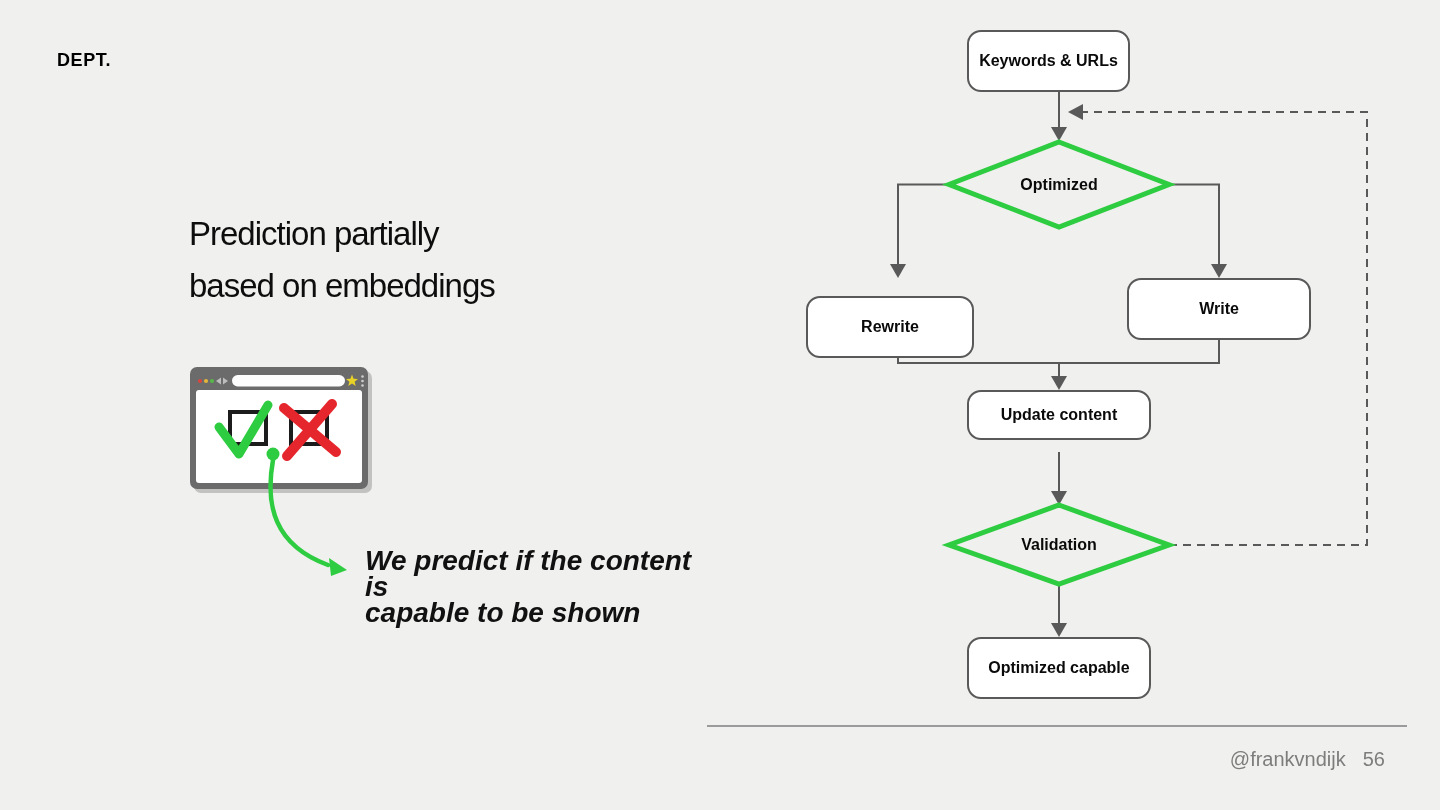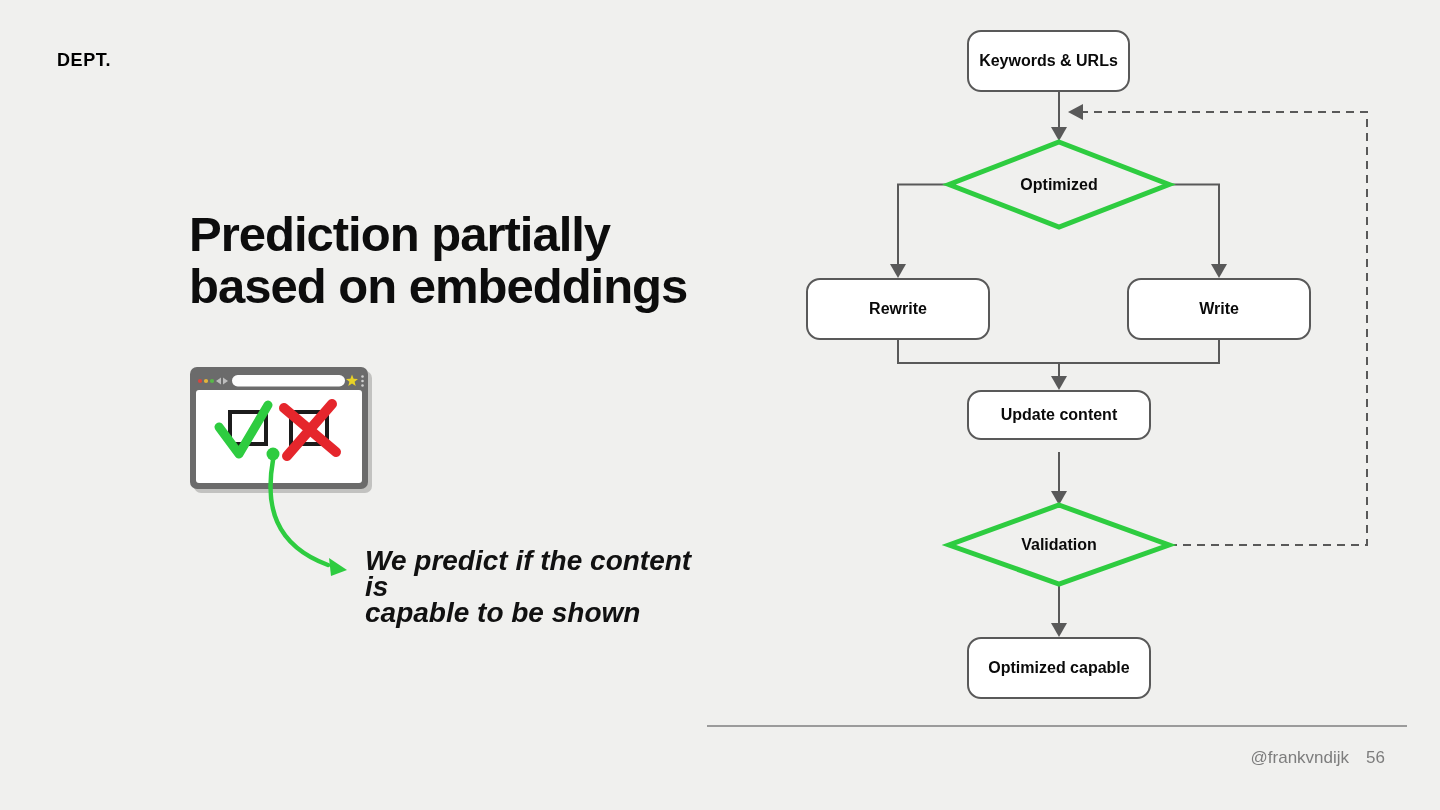--- a/index.html
+++ b/index.html
@@ -8,47 +8,47 @@
     background:#f0f0ee;
     font-family:"Liberation Sans", sans-serif;
     color:#0f0f0f;
   }
   .abs{position:absolute;}
   .logo{
     left:57px;top:50px;font-size:18px;font-weight:800;letter-spacing:.6px;color:#000;
   }
   .title{
     left:189px;top:208px;width:560px;
-    font-size:49px;font-weight:700;letter-spacing:-1px;line-height:52px;color:#0d0d0d;
+    font-size:33px;font-weight:400;letter-spacing:-1px;line-height:52px;color:#0d0d0d;
   }
   .caption{
     left:365px;top:548px;width:340px;
     font-size:28px;font-weight:700;font-style:italic;line-height:26px;color:#111;
   }
   svg.canvas{left:0;top:0;width:1440px;height:810px;}
   .node{
     box-sizing:border-box;
     background:#ffffff;border:2px solid #595959;border-radius:14px;
     display:flex;align-items:center;justify-content:center;
     font-size:16px;font-weight:700;color:#0a0a0a;
   }
   .node-keywords {left:967px; top:30px;  width:163px;height:62px;}
-  .node-rewrite  {left:806px; top:278px; width:184px;height:62px;text-align:right;}
+  .node-rewrite  {left:806px; top:296px; width:168px;height:62px;text-align:right;}
   .node-write    {left:1127px;top:278px; width:184px;height:62px;}
   .node-update   {left:967px; top:390px; width:184px;height:50px;}
   .node-optimized{left:967px; top:637px; width:184px;height:62px;}
   .diamond-label{
     width:220px;text-align:center;
     font-size:16px;font-weight:700;color:#0a0a0a;
   }
   .diamond-label.prediction{left:949px;top:176px;}
   .diamond-label.validation{left:949px;top:536px;text-align:center;}
   .footer{
     right:55px;top:748px;display:flex;gap:17px;align-items:baseline;
-    font-size:17px;color:#7d7d7d;text-align:center;
+    font-size:20px;color:#7d7d7d;text-align:center;
   }
 </style>
 </head>
 <body>
 
 <svg class="canvas abs" viewBox="0 0 1440 810">
 
   <g>
     <rect x="194" y="371" width="178" height="122" rx="7" fill="#c2c2c0"></rect>
     <rect x="190" y="367" width="178" height="122" rx="7" fill="#6b6b6b"></rect>

